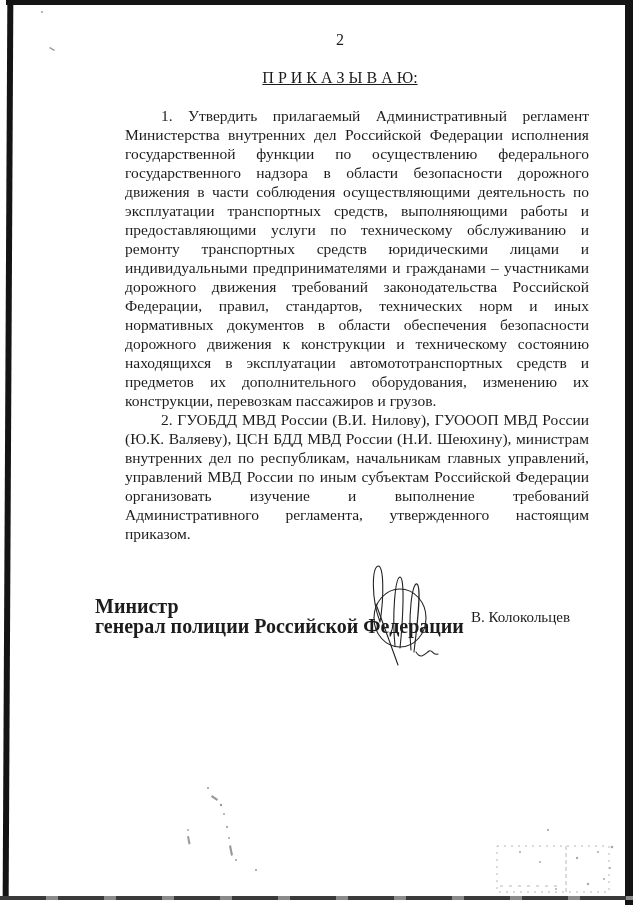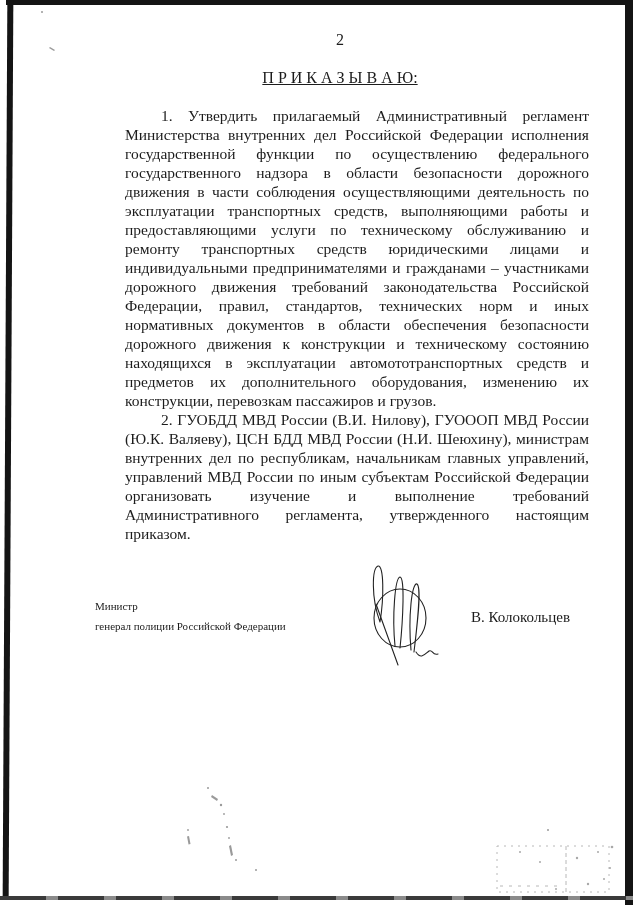--- a/index.html
+++ b/index.html
@@ -33,21 +33,21 @@
   }
   .body-text {
     position:absolute; left:89px; top:106px; width:464px;
     font-size:15.5px; line-height:19px; text-align:justify;margin-left:36px;
   }
   .body-text p {
     margin:0; padding:0; text-indent:36px;
   }
   .sig-titles {
     position:absolute; left:95px; top:597px;
-    font-size:11px; line-height:19.5px;
+    font-size:20px; line-height:19.5px;font-weight:bold;
   }
   .sig-name {
     position:absolute; left:471px; top:609px;
     font-size:15px; white-space:nowrap;
   }
   .sig-scribble {
     position:absolute; left:358px; top:560px;
   }
   .noise {
     position:absolute; left:0; top:0; width:640px; height:905px;

